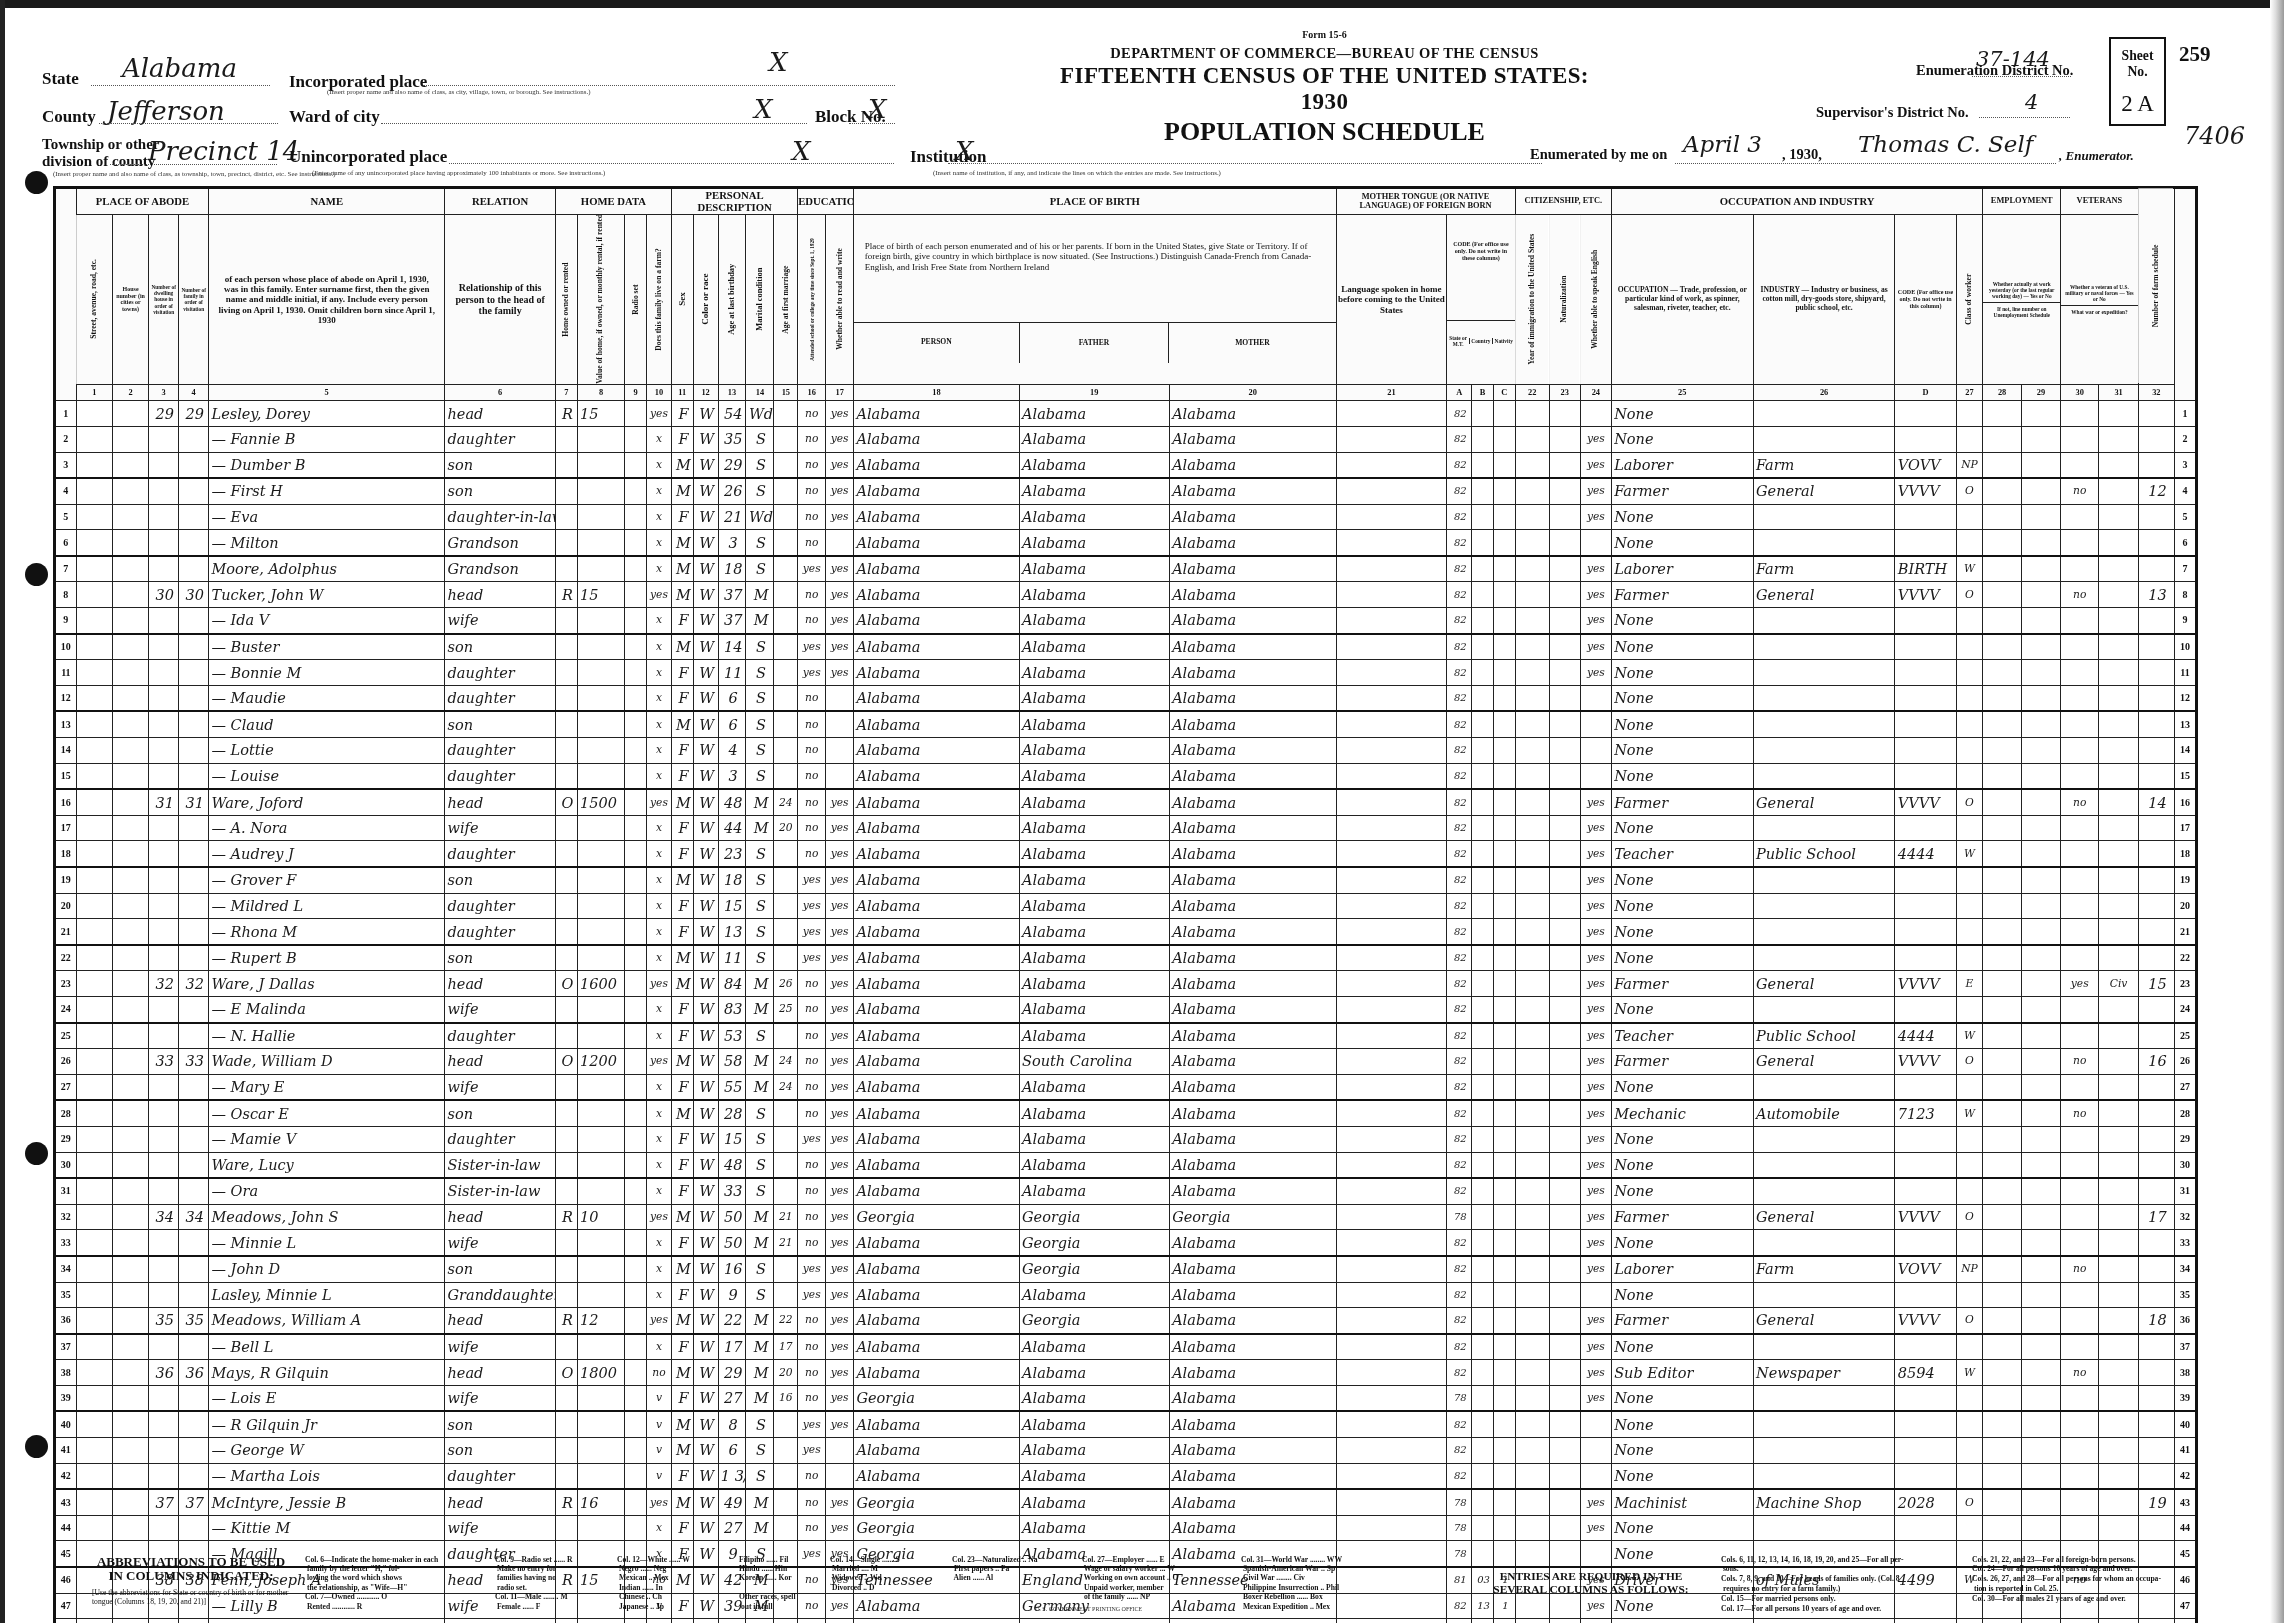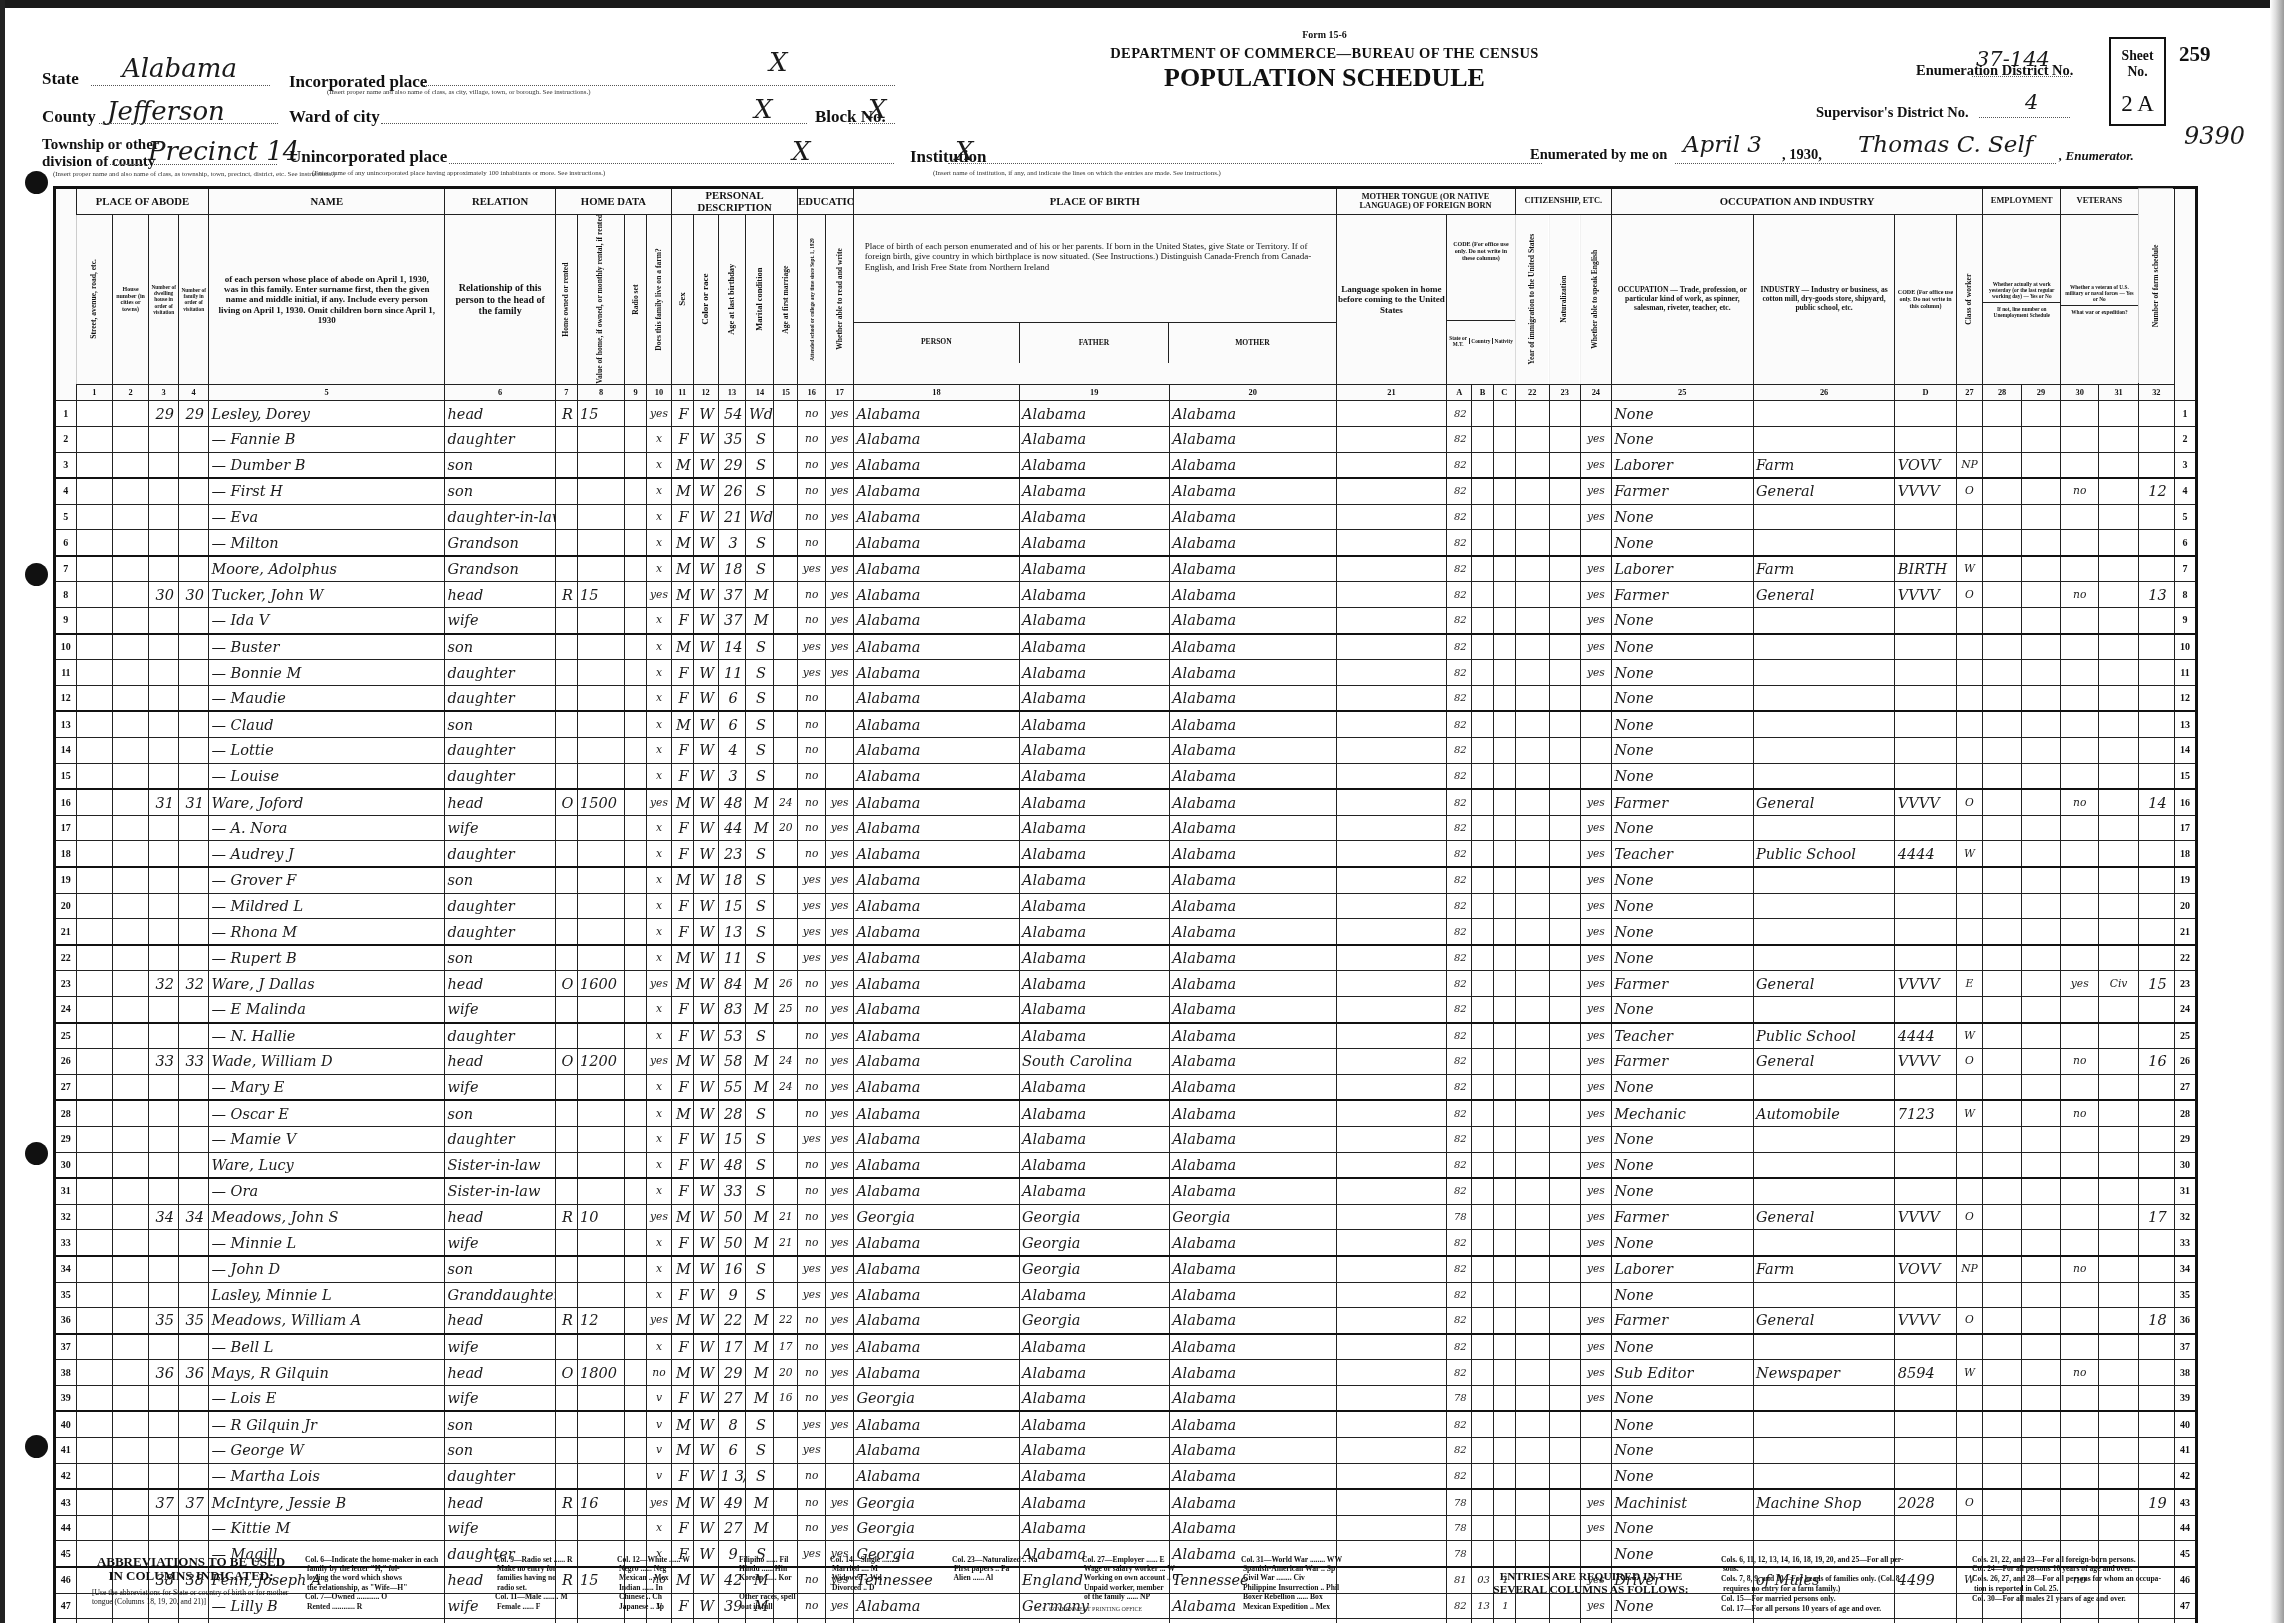--- a/index.html
+++ b/index.html
@@ -84,20 +84,21 @@
 <div class="hdr-small" style="left:312px;top:169px">(Enter name of any unincorporated place having approximately 100 inhabitants or more. See instructions.)</div>
 
 <div class="hdr-label" style="left:910px;top:147px">Institution</div>
 <div class="hdr-value hand" style="left:955px;top:136px">X</div>
 <div class="line" style="left:948px;top:163px;width:594px"></div>
 <div class="hdr-small" style="left:933px;top:169px">(Insert name of institution, if any, and indicate the lines on which the entries are made. See instructions.)</div>
 
 <div class="title-block">
   <div class="title-form">Form 15-6</div>
   <div class="title-dept">DEPARTMENT OF COMMERCE—BUREAU OF THE CENSUS</div>
+  <div class="title-main">FIFTEENTH CENSUS OF THE UNITED STATES: 1930</div>
   <div class="title-sched">POPULATION SCHEDULE</div>
 </div>
 
 <div class="hdr-label" style="left:1916px;top:62px;font-size:14.5px">Enumeration District No.</div>
 <div class="hdr-value hand" style="left:1976px;top:47px;font-size:21px">37-144</div>
 <div class="line" style="left:1972px;top:76px;width:99px"></div>
 
 <div class="hdr-label" style="left:1816px;top:104px;font-size:14.5px">Supervisor's District No.</div>
 <div class="hdr-value hand" style="left:2025px;top:90px;font-size:21px">4</div>
 <div class="line" style="left:1979px;top:117px;width:91px"></div>
@@ -107,21 +108,21 @@
 <div class="hdr-label" style="left:1782px;top:146px;font-size:14.5px">, 1930,</div>
 <div class="hdr-value hand" style="left:1858px;top:131px;font-size:23px">Thomas C. Self</div>
 <div class="hdr-label" style="left:2059px;top:148px;font-size:13px;font-style:italic">, Enumerator.</div>
 <div class="line" style="left:1675px;top:163px;width:381px"></div>
 
 <div class="sheet-box">
   <div class="lbl">Sheet No.</div>
   <div class="val">2 A</div>
 </div>
 <div class="stamp">259</div>
-<div class="code6601 hand">9390</div>
+<div class="code6601 hand">7406</div>
 
 <table class="census">
   <colgroup>
     <col style="width:21px">
       <col style="width:35px">
       <col style="width:35px">
       <col style="width:29px">
       <col style="width:29px">
     <col style="width:228px">
       <col style="width:107px">

